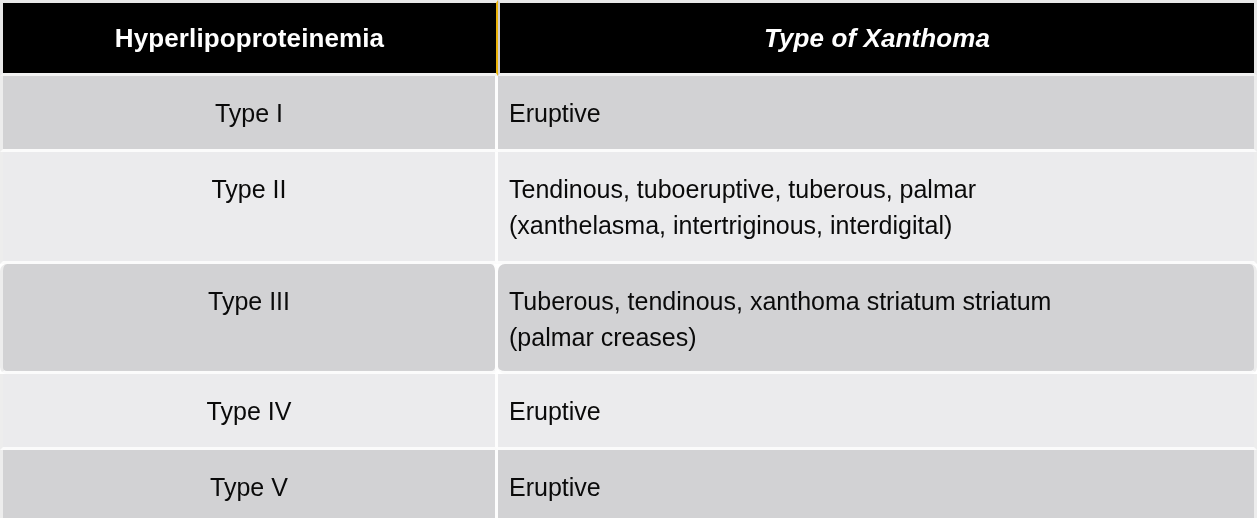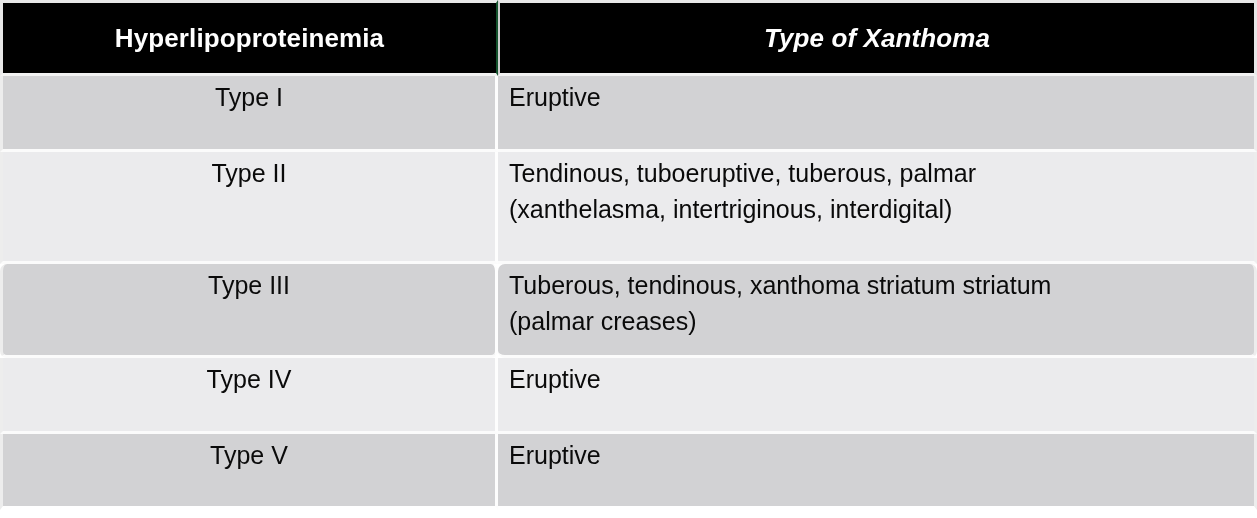--- a/index.html
+++ b/index.html
@@ -44,37 +44,37 @@
     vertical-align: middle;
     height: 76px;
     padding: 0 12px;
     box-sizing: border-box;
     border-top: 3px solid #e8e8e8;
     border-bottom: 3px solid #f2f2f2;
     letter-spacing: 0.1px;
   }
   thead th.th-left {
     border-left: 3px solid #e8e8e8;
-    border-right: 2px solid #14532d;
+    border-right: 2px solid #eab308;
   }
   thead th.th-right {
     border-right: 3px solid #e8e8e8;
     border-left: 2px solid #cfcfcf;
     font-style: italic;
   }
 
   
   tbody td {
     font-size: 25px;
     color: #0a0a0a;
     vertical-align: top;
     box-sizing: border-box;
     line-height: 1.42;
     border-bottom: 3px solid #fbfbfb;
-    padding-top: 4px;
+    padding-top: 20px;
     padding-bottom: 16px;
   }
   tbody td.cell-type {
     text-align: center;
     padding-left: 10px;
     padding-right: 10px;
     border-left: 3px solid #ededed;
     border-right: 3px solid #fdfdfd;
   }
   tbody td.cell-xanthoma {

